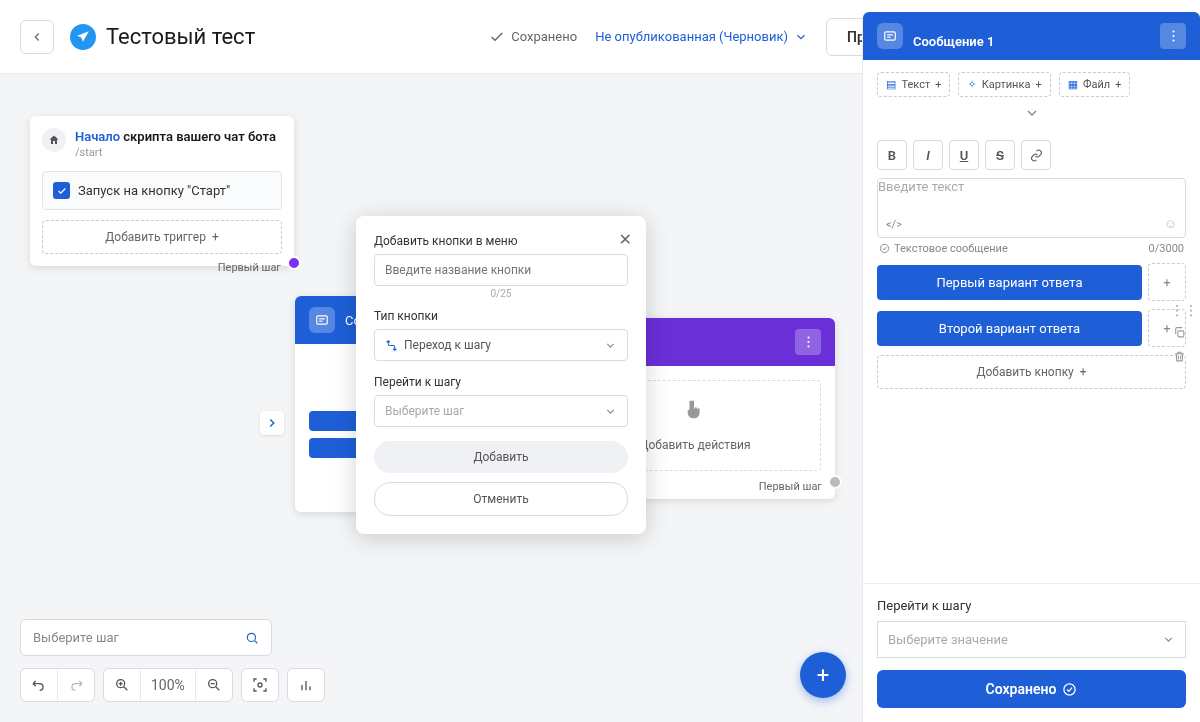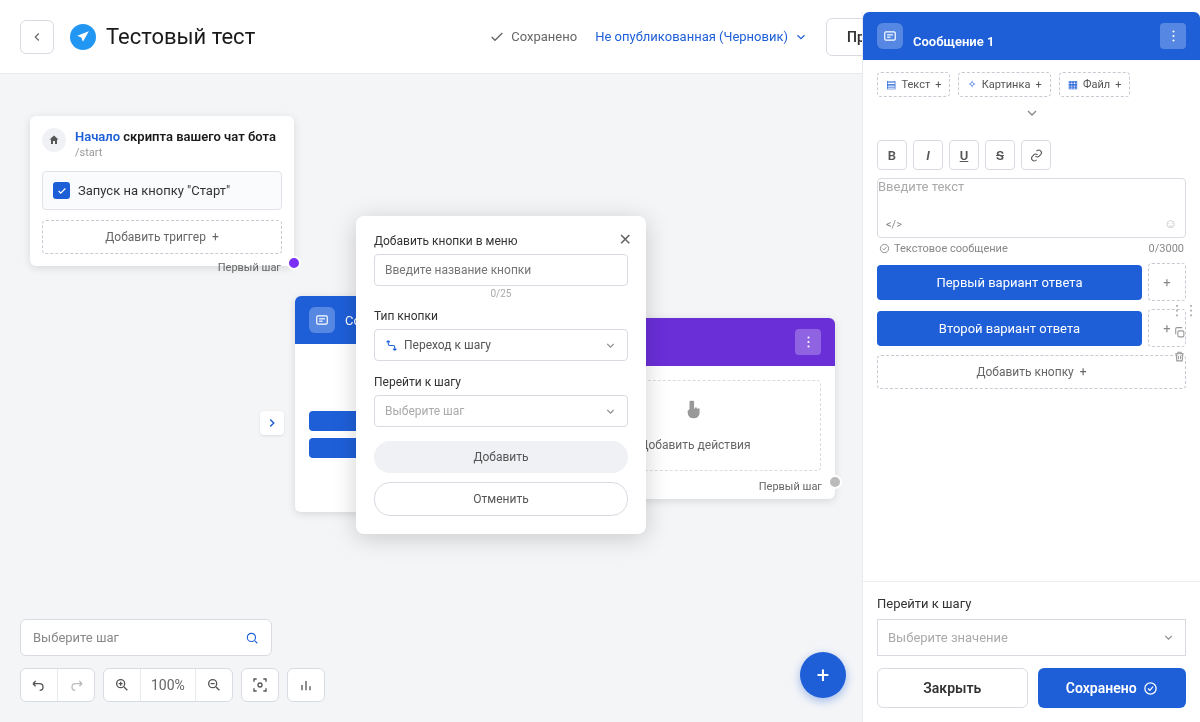--- a/index.html
+++ b/index.html
@@ -376,21 +376,20 @@
 
   <div class="side-foot">
     <div class="sf-label">Перейти к шагу</div>
     <div class="sf-select">
       <span>Выберите значение</span>
       <svg width="13" height="13" viewBox="0 0 24 24" fill="none" stroke="#888" stroke-width="2">
           <polyline points="6 9 12 15 18 9"></polyline>
         </svg>
     </div>
     <div class="sf-btns">
-      <button class="btn btn-outline">Закрыть</button>
       <button class="btn btn-primary">
         <span>Сохранено</span>
         <svg width="15" height="15" viewBox="0 0 24 24" fill="none" stroke="#fff" stroke-width="2">
             <circle cx="12" cy="12" r="9"></circle>
             <polyline points="8 12 11 15 16 9"></polyline>
           </svg>
       </button>
     </div>
   </div>
 </div>

